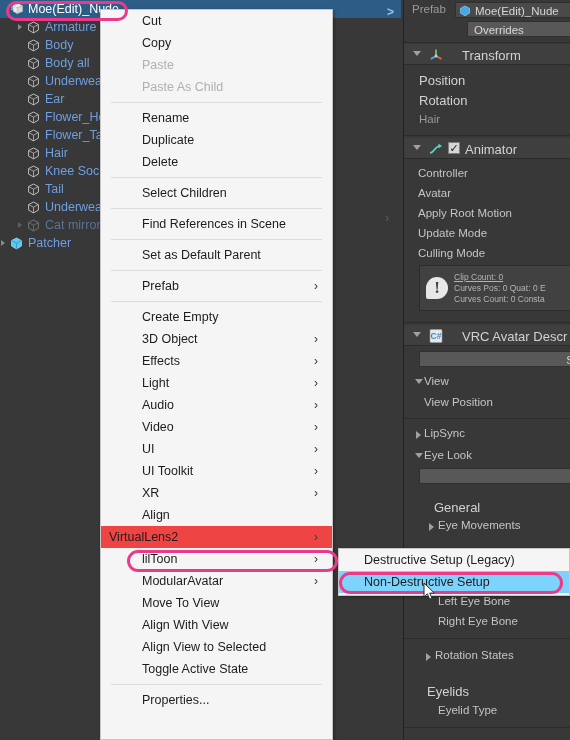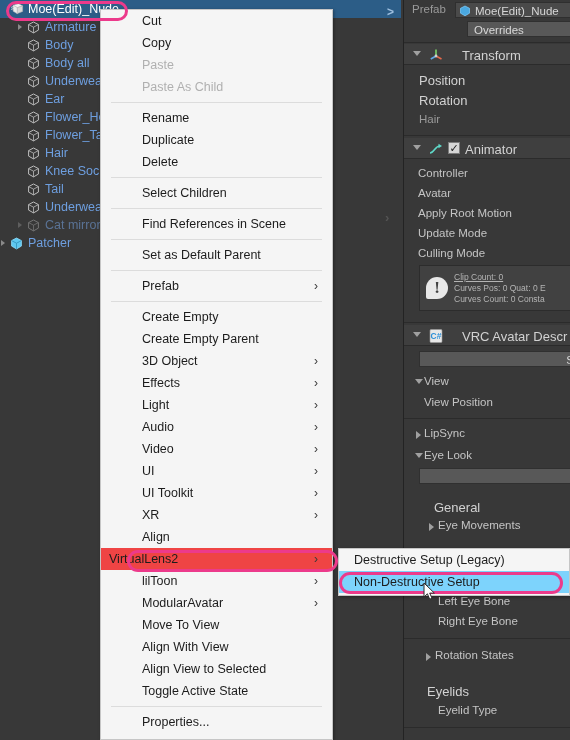--- a/index.html
+++ b/index.html
@@ -115,21 +115,21 @@
   .msep { height: 1px; background: #dcdcdc; margin: 4px 10px; }
 
   
   #submenu {
     position: absolute; left: 338px; top: 548px; width: 232px; height: 48px;
     background: #f5f5f5; border: 1px solid #c6c6c6;
     box-shadow: 1px 1px 3px rgba(0,0,0,.35);
   }
   .smi {
     position: relative; height: 22px; line-height: 22px;
-    padding-left: 15px; font-size: 12.5px; color: #1c1c1c; white-space: nowrap;
+    padding-left: 25px; font-size: 12.5px; color: #1c1c1c; white-space: nowrap;
   }
   .smi.hl { background: #7dd3fc; }
 
   
   .pink {
     position: absolute; border: 3.5px solid #ec3a8b;
     border-radius: 13px; pointer-events: none;
   }
 
   
@@ -349,21 +349,20 @@
       <div class="msep"></div>
       <div class="mi"><span>Select Children</span></div>
       <div class="msep"></div>
       <div class="mi"><span>Find References in Scene</span></div>
       <div class="msep"></div>
       <div class="mi"><span>Set as Default Parent</span></div>
       <div class="msep"></div>
       <div class="mi"><span>Prefab</span><span class="arrow">›</span></div>
       <div class="msep"></div>
       <div class="mi"><span>Create Empty</span></div>
-      <div class="mi"><span>Create Empty Parent</span></div>
       <div class="mi"><span>3D Object</span><span class="arrow">›</span></div>
       <div class="mi"><span>Effects</span><span class="arrow">›</span></div>
       <div class="mi"><span>Light</span><span class="arrow">›</span></div>
       <div class="mi"><span>Audio</span><span class="arrow">›</span></div>
       <div class="mi"><span>Video</span><span class="arrow">›</span></div>
       <div class="mi"><span>UI</span><span class="arrow">›</span></div>
       <div class="mi"><span>UI Toolkit</span><span class="arrow">›</span></div>
       <div class="mi"><span>XR</span><span class="arrow">›</span></div>
       <div class="mi"><span>Align</span></div>
       <div class="mi hl"><span>VirtualLens2</span><span class="arrow">›</span></div>

